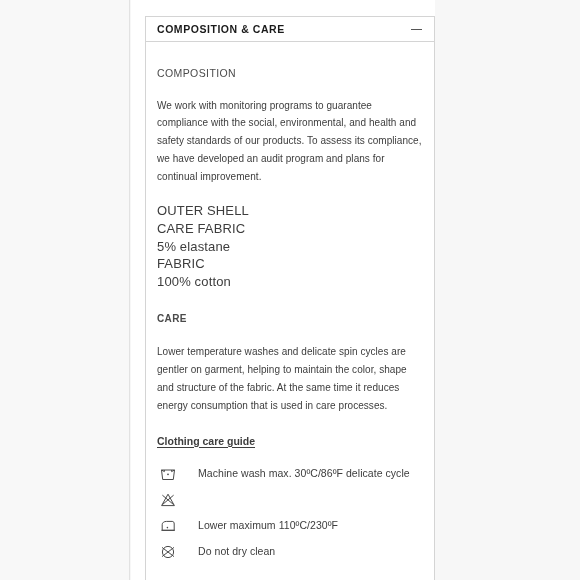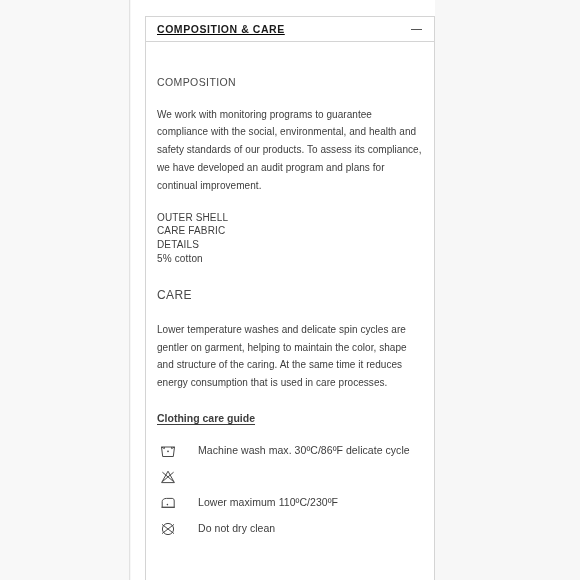--- a/index.html
+++ b/index.html
@@ -64,21 +64,20 @@
     height: 26px;
     border-top: 1px solid #d4d4d4;
     border-bottom: 1px solid #d4d4d4;
     display: flex;
     align-items: center;
     justify-content: space-between;
     padding: 0 12px 0 11px;
     box-sizing: border-box;
     background: #fff;
     cursor: pointer;
-    text-decoration: underline;
   }
 
   .accordion-title {
     font-size: 10.5px;
     font-weight: bold;
     letter-spacing: 0.55px;
     color: #1a1a1a;
     line-height: 1;
   }
 
@@ -101,48 +100,49 @@
   .accordion-body {
     padding: 17px 11px 20px 11px;
     box-sizing: border-box;
   }
 
   .section-label {
     font-size: 10.5px;
     color: #4a4a4a;
     letter-spacing: 0.4px;
     line-height: 1.3;
-    margin: 17px 0 16px 0;
+    margin: 8px 0 16px 0;
   }
 
   .para {
     font-size: 10px;
     color: #3d3d3d;
     line-height: 1.78;
     margin: 0 0 16px 0;
     letter-spacing: 0.05px;
   }
 
   .spec-list {
     margin: 0 0 22px 0;
     padding: 0;
     list-style: none;
   }
   .spec-list li {
-    font-size: 10px;
+    font-size: 13px;
     color: #3d3d3d;
     line-height: 1.38;
     letter-spacing: 0.15px;
   }
 
   .care-heading {
-    font-size: 12px;
+    font-size: 10px;
     color: #4a4a4a;
     letter-spacing: 0.4px;
     margin: 0 0 19px 0;
+    font-weight: bold;
   }
 
   .care-guide-link {
     font-size: 10.5px;
     color: #3d3d3d;
     text-decoration: underline;
     text-underline-offset: 2px;
     display: inline-block;
     margin: 4px 0 14px 0;
     cursor: pointer;
@@ -196,28 +196,29 @@
 
   <div class="accordion-body">
 
     <p class="section-label">COMPOSITION</p>
 
     <p class="para">We work with monitoring programs to guarantee compliance with the social, environmental, and health and safety standards of our products. To assess its compliance, we have developed an audit program and plans for continual improvement.</p>
 
     <ul class="spec-list">
       <li>OUTER SHELL</li>
       <li>CARE FABRIC</li>
-      <li>DETAILS</li>
-      <li>5% cotton</li>
+      <li>5% elastane</li>
+      <li>FABRIC</li>
+      <li>100% cotton</li>
     </ul>
 
     <p class="care-heading">CARE</p>
 
 
-    <p class="para">Lower temperature washes and delicate spin cycles are gentler on garment, helping to maintain the color, shape and structure of the caring. At the same time it reduces energy consumption that is used in care processes.</p>
+    <p class="para">Lower temperature washes and delicate spin cycles are gentler on garment, helping to maintain the color, shape and structure of the fabric. At the same time it reduces energy consumption that is used in care processes.</p>
 
     <a class="care-guide-link">Clothing care guide</a>
 
     <ul class="care-rows">
 
       <li class="care-row">
         <span class="care-icon">
           <svg width="18" height="18" viewBox="0 0 18 18">
             <path d="M2.5 5 L15.5 5 L14.3 14.5 L3.7 14.5 Z" fill="none" stroke="#4a4a4a" stroke-width="1"></path>
             <path d="M2.5 5 L5.4 6.6 L5.4 5" fill="none" stroke="#4a4a4a" stroke-width="1"></path>

